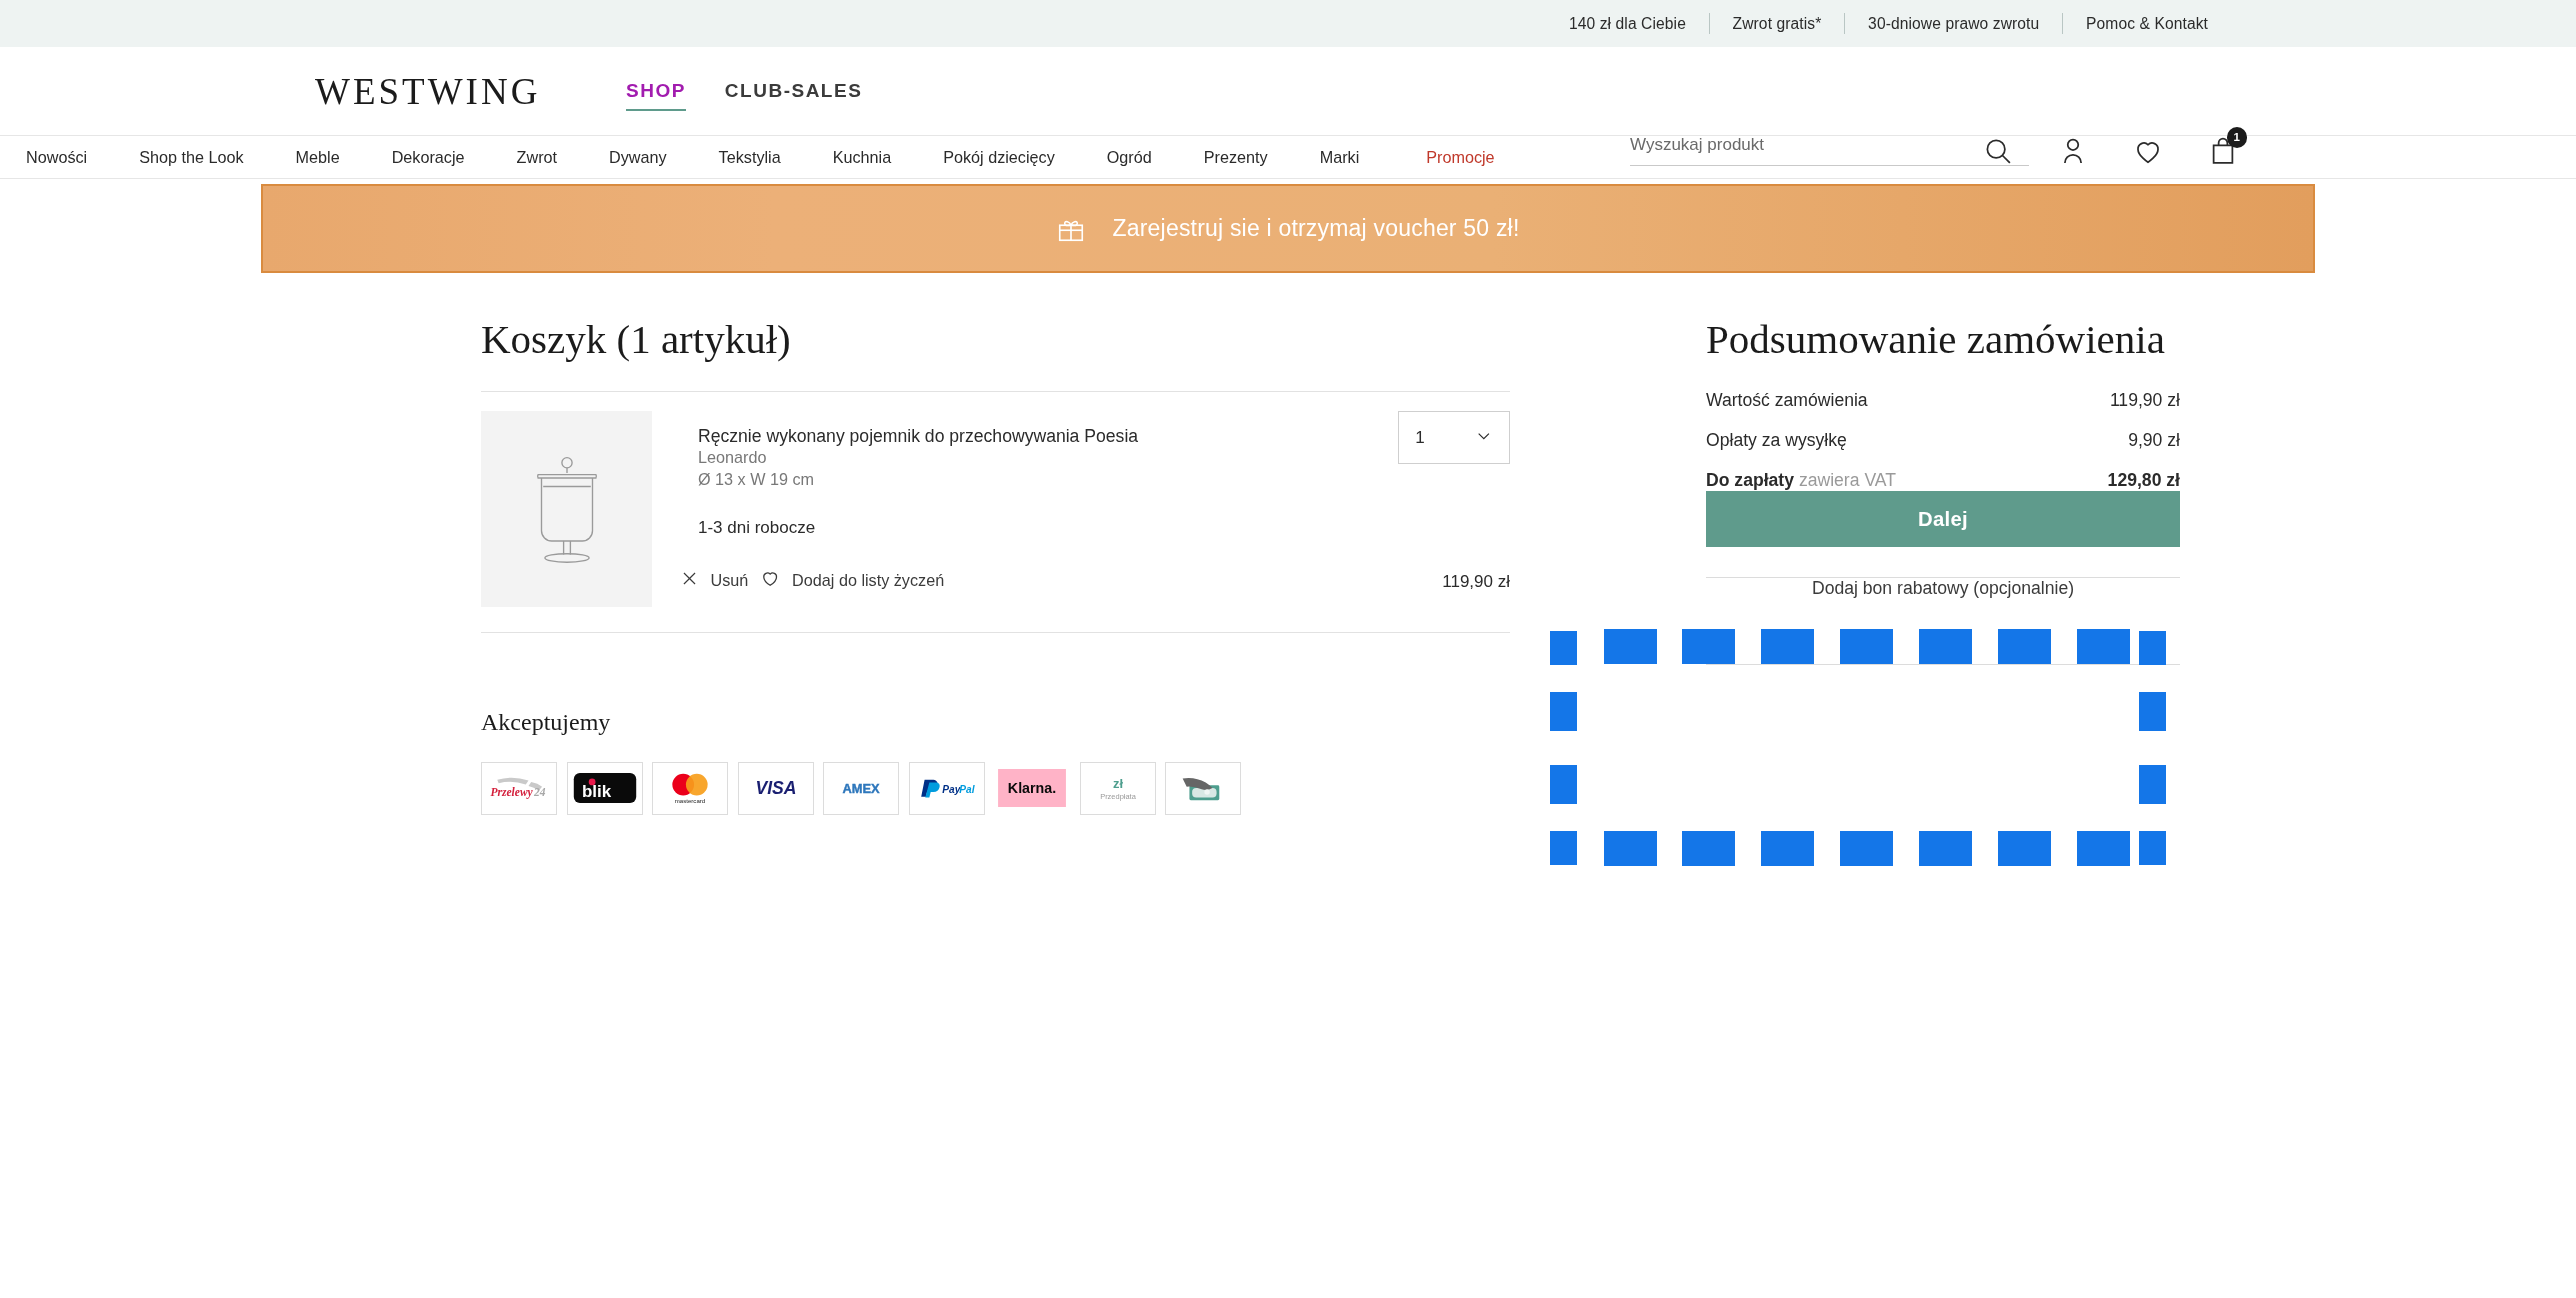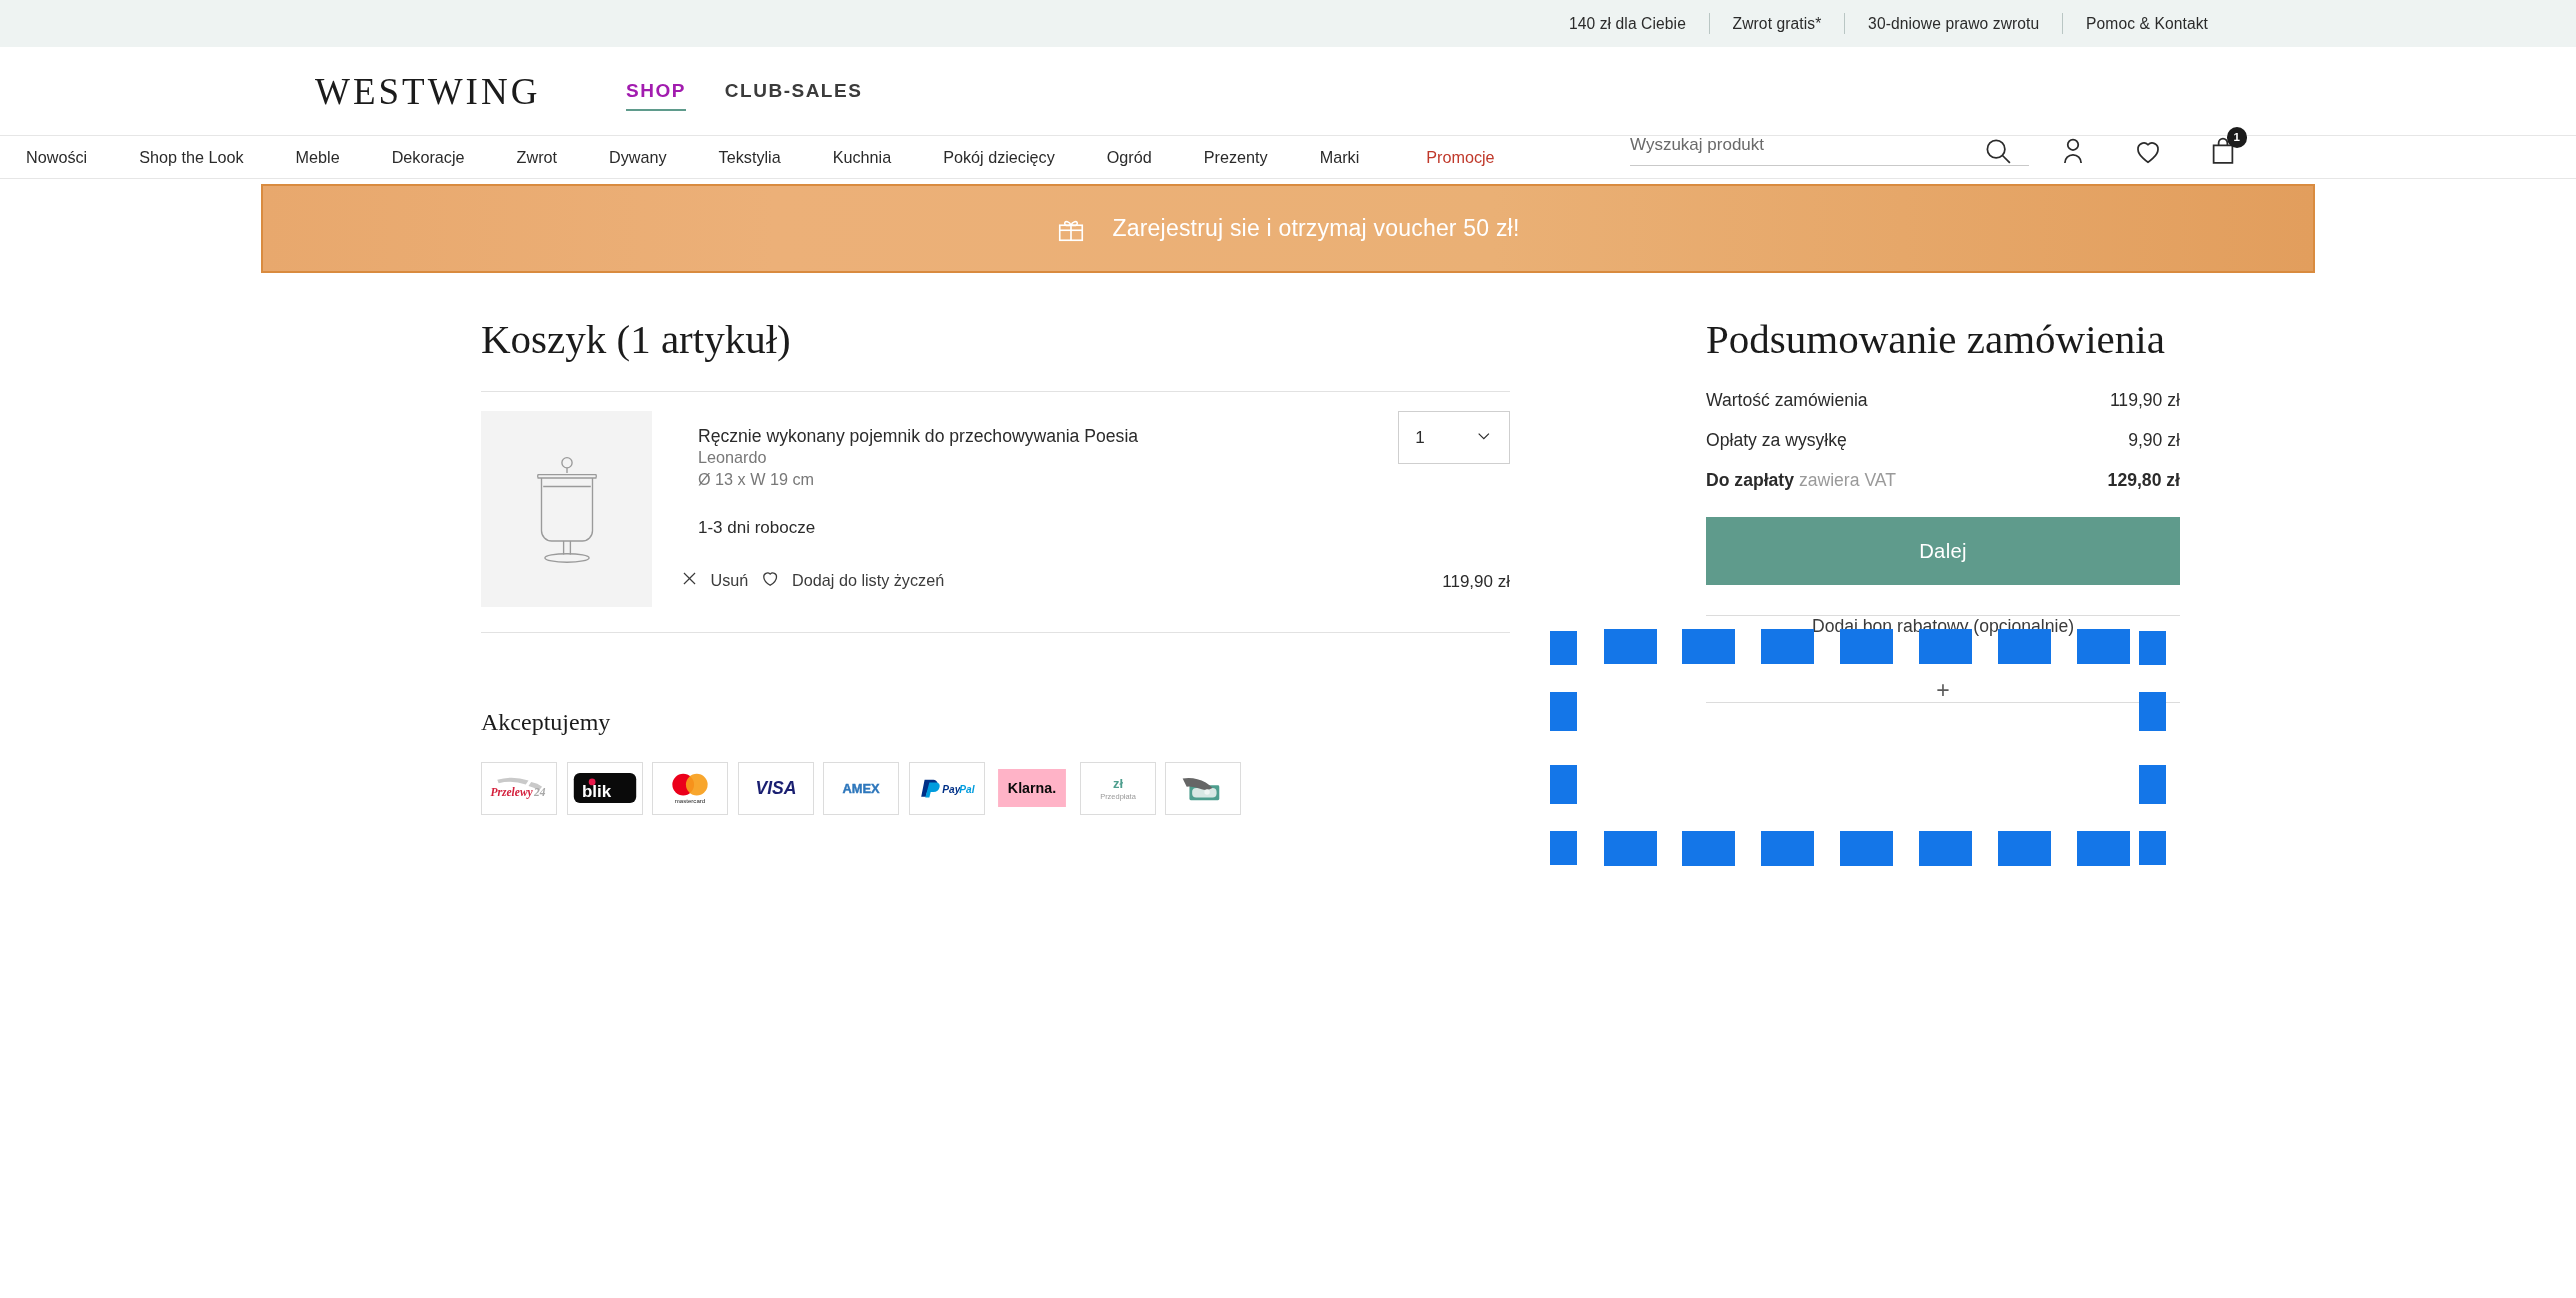--- a/index.html
+++ b/index.html
@@ -227,28 +227,28 @@
   .col-right {
     width: 474px;
     margin-left: 196px;
     position: relative;
   }
   .sum-row { display:flex; justify-content: space-between; font-size: 17.6px; color: #2b2b2b; margin-top: 19px; }
   .sum-rows { margin-top: 27px; }
   .sum-label-gray { color: #9a9a9a; font-weight: 400; }
   .bold { font-weight: 700; }
   .checkout-btn {
-    margin-top: 26px;
-    height: 68px;
+    height: 56px;
     background: #5f9b8c;
     color: #fff;
     font-size: 20.3px;
     display:flex; align-items:center; justify-content:center;
     cursor: pointer;
     letter-spacing:0.3px;
+    font-weight:bold;
   }
   .coupon {
     margin-top: 30px;
     border-top: 0.7px solid #dcdcdc;
     border-bottom: 0.7px solid #dcdcdc;
     height: 88px;
     display:flex; align-items:center; justify-content: space-between;
     font-size: 17.6px; color:#3b3b3b;
     cursor:pointer;
     flex-direction:column;

